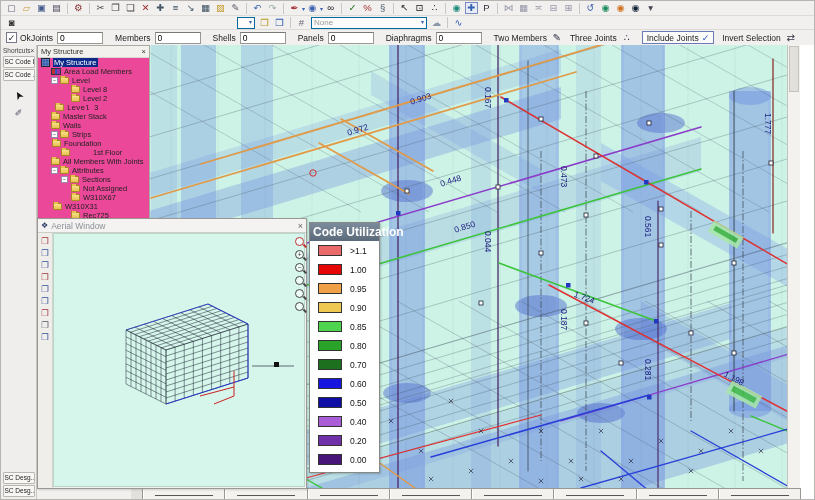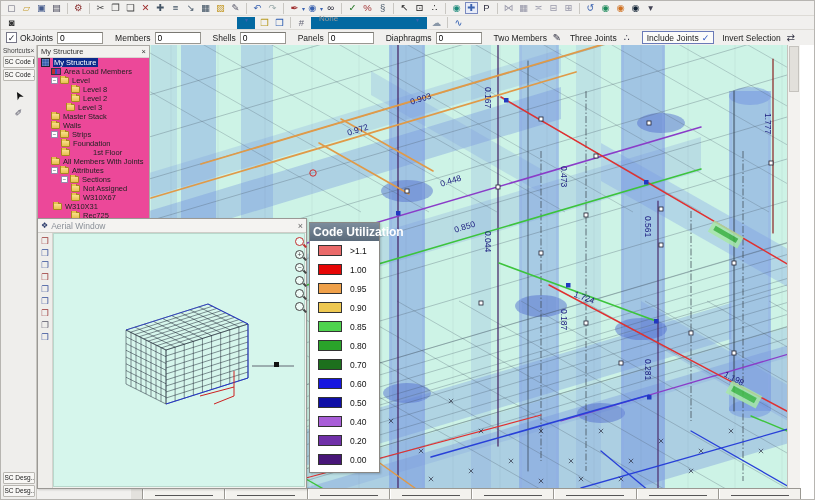--- a/index.html
+++ b/index.html
@@ -11,22 +11,22 @@
                background:#f1f0ee;border-bottom:1px solid #dddbd6;padding-left:3px;}
   #tb1{top:0;height:15px;}
   #tb2{top:15px;height:14px;}
   #tb3{top:29px;height:16px;font-size:8.5px;color:#222;}
   .ticon{display:inline-flex;width:13px;height:12px;align-items:center;justify-content:center;
          font-size:9.5px;line-height:12px;margin:0 1px;cursor:default;flex:none;}
   .ticon.pressed{border:1px solid #7a8ac0;background:#e8ecf8;}
   .tsep{border-left:1px solid #c9c7c2;height:11px;margin:0 3px;flex:none;}
   .tgap{flex:none;}
   .dd{font-size:6px;color:#3a62b0;margin-left:0px;}
-  .combo{display:inline-flex;align-items:flex-end;justify-content:space-between;height:12px;
-         border:6px solid #0369a1;background:#fbfbfa;font-size:8px;color:#333;
+  .combo{display:inline-flex;align-items:flex-start;justify-content:space-between;height:12px;
+         border:1px solid #0369a1;background:#fbfbfa;font-size:8px;color:#333;
          padding:0 2px;margin:0 2px;flex:none;}
   .combo .muted{color:#9a9a9a;}
   .selfield{width:46px;height:12px;border:1px solid #9a9892;border-top-color:#7a7872;
             background:#fff;font-size:8.5px;padding:0 2px;margin:0 12px 0 4px;}
   .chk{display:inline-flex;width:11px;height:11px;border:1px solid #778;background:#fff;
        color:#223;font-size:9px;align-items:center;justify-content:center;margin:0 3px 0 2px;}
   .sel-iconbtn{display:inline-flex;width:14px;height:13px;align-items:center;justify-content:center;
        font-size:10px;color:#334;margin:0 6px 0 3px;}
   .inc-btn{display:inline-flex;align-items:center;height:13px;border:1px solid #6a7ab8;
        background:#fbfbfa;padding:0 4px;gap:3px;margin:0 8px 0 2px;}
@@ -455,38 +455,38 @@
           <span class="tlabel">Level</span>
         </div>
         <div class="trow" style="padding-left: 33px;">
           <span class="ticon-folder"></span>
           <span class="tlabel">Level 8</span>
         </div>
         <div class="trow" style="padding-left: 33px;">
           <span class="ticon-folder"></span>
           <span class="tlabel">Level 2</span>
         </div>
-        <div class="trow" style="padding-left: 28px;">
+        <div class="trow" style="padding-left: 17px; font-family: Liberation Mono, monospace;">
           <span class="ticon-folder"></span>
           <span class="tlabel">Level 3</span>
         </div>
         <div class="trow" style="padding-left: 13px;">
           <span class="ticon-folder"></span>
           <span class="tlabel">Master Stack</span>
         </div>
         <div class="trow" style="padding-left: 13px;">
           <span class="ticon-folder"></span>
           <span class="tlabel">Walls</span>
         </div>
         <div class="trow" style="padding-left: 13px;">
           <span class="exp">−</span>
           <span class="ticon-folder"></span>
           <span class="tlabel">Strips</span>
         </div>
-        <div class="trow" style="padding-left: 23px;">
+        <div class="trow" style="padding-left: 14px;">
           <span class="ticon-folder"></span>
           <span class="tlabel">Foundation</span>
         </div>
         <div class="trow" style="padding-left: 23px; gap: 20px;">
           <span class="ticon-folder"></span>
           <span class="tlabel">1st Floor</span>
         </div>
         <div class="trow" style="padding-left: 13px;">
           <span class="ticon-folder"></span>
           <span class="tlabel">All Members With Joints</span>

